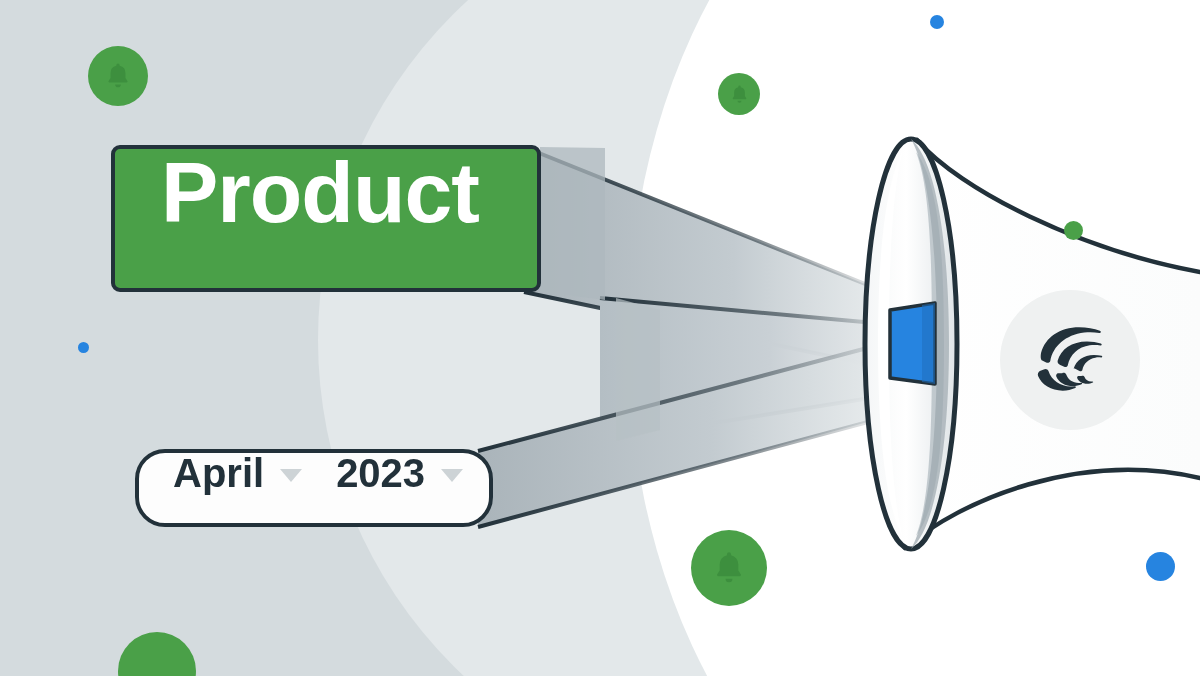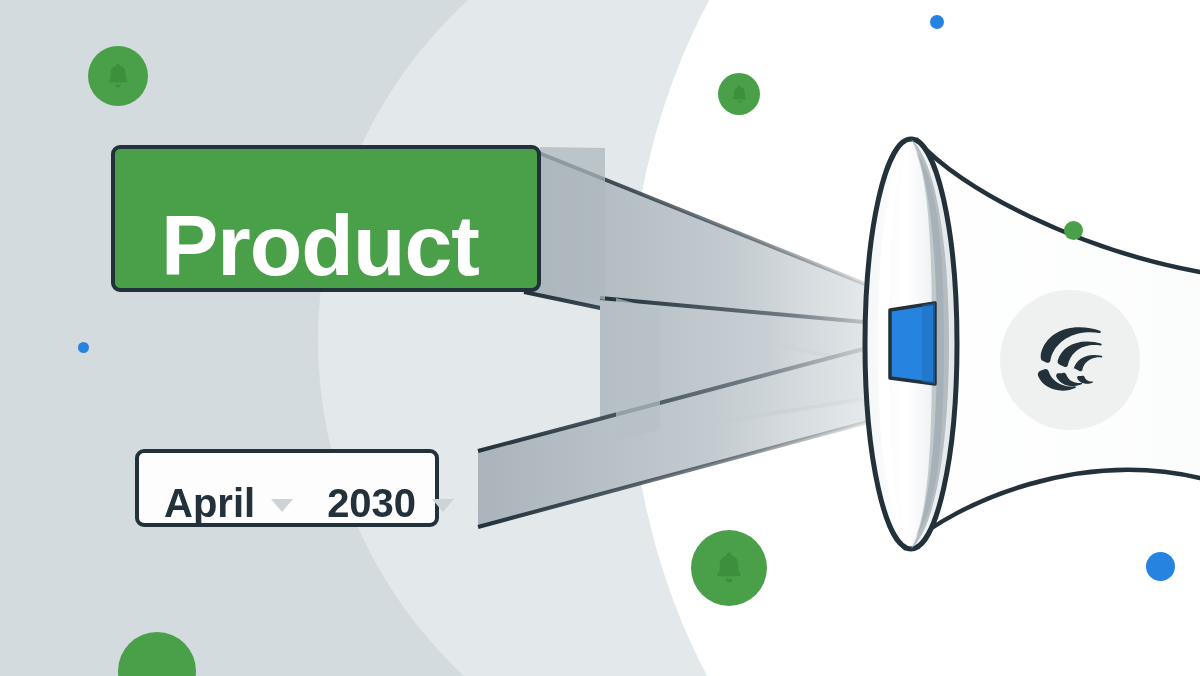--- a/index.html
+++ b/index.html
@@ -67,21 +67,21 @@
   
   #extrusion { position: absolute; left: 0; top: 0; width: 1200px; height: 676px; z-index: 20; pointer-events: none; }
 
   
   .chip {
     position: absolute;
     z-index: 35;
     border: 4px solid #22313a;
     border-radius: 9px;
     display: flex;
-    align-items: flex-end;
+    align-items: flex-start;
     box-sizing: border-box;
   }
   #chip-product {
     left: 111px; top: 145px;
     width: 430px; height: 147px;
     background: #4aa048;
     padding-left: 46px;
   }
   #chip-product .chip-text {
     color: #ffffff;
@@ -98,24 +98,25 @@
   }
   #chip-updates .chip-text {
     color: #ffffff;
     font-size: 86px;
     font-weight: bold;
     letter-spacing: -1px;
     line-height: 1;
   }
   #chip-date {
     left: 135px; top: 449px;
-    width: 304px; height: 78px;
+    width: 358px; height: 78px;
     background: #fdfdfd;
-    padding-left: 25px;
+    padding-left: 34px;
     gap: 0px;
+    border-radius: 30px;
   }
   .date-group { display: flex; align-items: center; }
   .date-text {
     color: #22313a;
     font-size: 40px;
     font-weight: bold;
     line-height: 1;
   }
   .caret {
     width: 0; height: 0;
@@ -277,18 +278,18 @@
     <span class="chip-text">Product</span>
   </div>
 
 
   <div class="chip" id="chip-date">
     <div class="date-group" id="date-month-group">
       <span class="date-text">April</span>
       <span class="caret"></span>
     </div>
     <div class="date-group" id="date-year-group">
-      <span class="date-text">2030</span>
+      <span class="date-text">2023</span>
       <span class="caret"></span>
     </div>
   </div>
 
 </div>
 
 </body></html>

